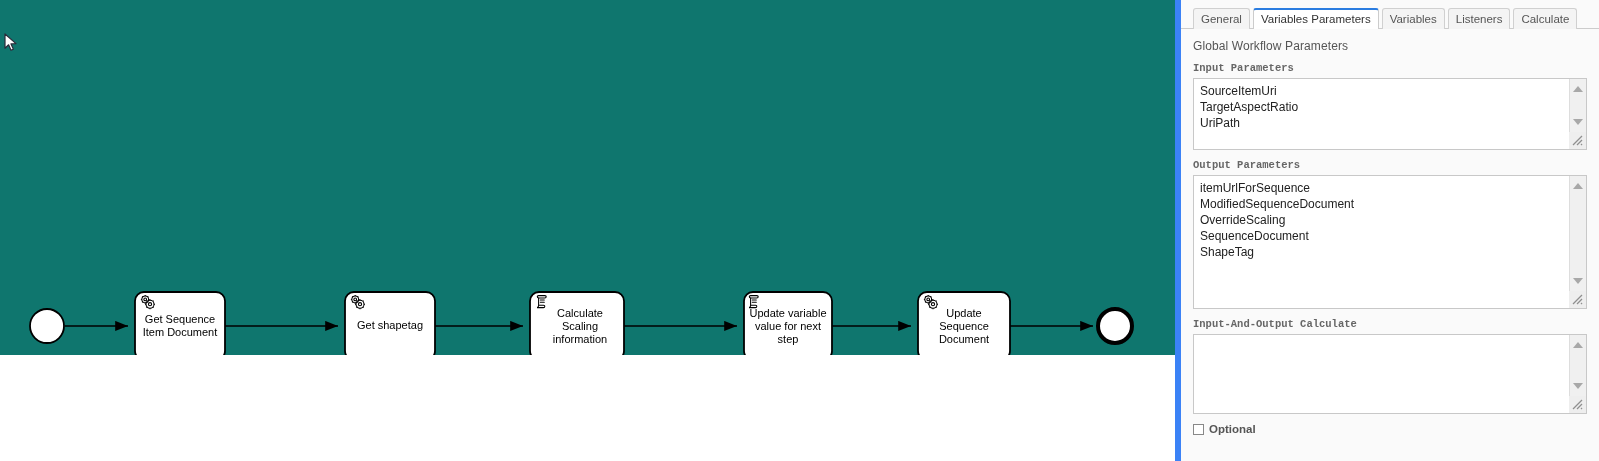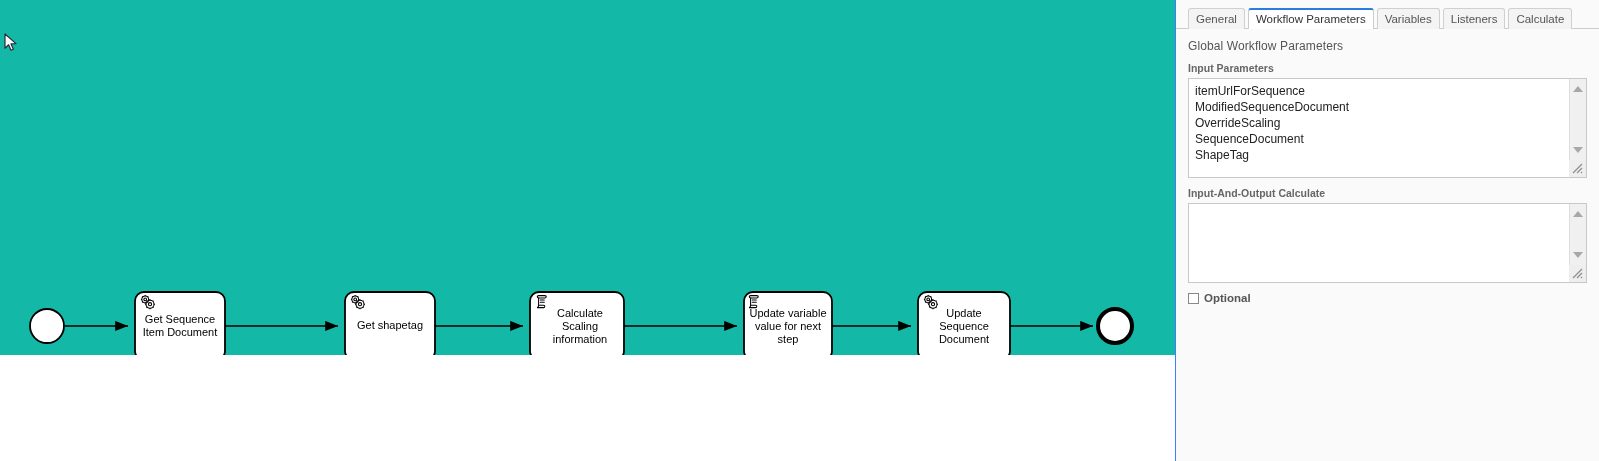--- a/index.html
+++ b/index.html
@@ -16,21 +16,21 @@
     overflow: hidden;
     background: #ffffff;
   }
 
   
   #canvas {
     position: absolute;
     left: 0; top: 0;
     width: 1175px;
     height: 355px;
-    background: #14b8a6;
+    background: #0f766e;
     overflow: hidden;
   }
   #bpmn-svg { display: block; }
 
   .task-label {
     font-family: "Liberation Sans", sans-serif;
     font-size: 11px;
     fill: #000000;
     text-anchor: middle;
     dominant-baseline: middle;
@@ -46,21 +46,21 @@
     pointer-events: none;
   }
 
   
   #props-panel {
     position: absolute;
     right: 0; top: 0;
     width: 424px;
     height: 461px;
     background: #fafafa;
-    border-left: 1px solid #3b82f6;
+    border-left: 6px solid #3b82f6;
     box-sizing: border-box;
     overflow: hidden;
   }
 
   
   .tab-strip {
     position: relative;
     height: 29px;
     padding: 8px 0 0 12px;
     box-sizing: border-box;
@@ -105,31 +105,32 @@
     margin: 2px 0 9px 0;
     letter-spacing: 0.1px;
   }
 
   .field-label {
     font-size: 10.5px;
     font-weight: bold;
     color: #666666;
     margin: 0 0 3px 0;
     line-height: 13px;
+    font-family: Liberation Mono, monospace;
   }
 
   .textarea-wrap {
     position: relative;
     background: #ffffff;
     border: 1px solid #c8c8c8;
     box-sizing: border-box;
     margin-bottom: 9px;
   }
   .textarea-wrap.h-input  { height: 72px; }
-  .textarea-wrap.h-output { height: 100px; }
+  .textarea-wrap.h-output { height: 134px; }
   .textarea-wrap.h-io     { height: 80px; }
 
   .ta-content {
     position: absolute;
     left: 0; top: 0; right: 17px; bottom: 0;
     padding: 4px 6px;
     box-sizing: border-box;
     font-family: "Liberation Sans", sans-serif;
     font-size: 12px;
     color: #222222;
@@ -304,32 +305,55 @@
 
     <svg id="mouse-cursor" viewBox="0 0 14 20" xmlns="http://www.w3.org/2000/svg">
       <path d="M1,1 L1,15.2 L4.6,11.8 L7,17.3 L9.4,16.2 L7,10.9 L12,10.6 Z" fill="#ffffff" stroke="#2b2b3a" stroke-width="1.2" stroke-linejoin="round"></path>
     </svg>
   </div>
 
   <div id="props-panel">
 
     <div class="tab-strip">
       <div class="tab">General</div>
-      <div class="tab active">Workflow Parameters</div>
+      <div class="tab active">Variables Parameters</div>
       <div class="tab">Variables</div>
       <div class="tab">Listeners</div>
       <div class="tab">Calculate</div>
     </div>
 
     <div class="panel-body">
 
       <div class="panel-heading">Global Workflow Parameters</div>
 
       <div class="field-label">Input Parameters</div>
-
+      <div class="textarea-wrap h-input">
+        <div class="ta-content">SourceItemUri
+TargetAspectRatio
+UriPath</div>
+        <div class="vscroll">
+          <div class="arrow up">
+            <span class="tri up"></span>
+          </div>
+          <div class="arrow down">
+            <span class="tri down"></span>
+          </div>
+        </div>
+        <div class="resize-grip">
+          <svg width="17" height="17" viewBox="0 0 17 17" xmlns="http://www.w3.org/2000/svg">
+            <g stroke="#8f8f8f" stroke-width="1.2">
+              <line x1="4" y1="13" x2="13" y2="4"></line>
+              <line x1="8" y1="13" x2="13" y2="8"></line>
+              <line x1="12" y1="13" x2="13" y2="12"></line>
+            </g>
+          </svg>
+        </div>
+      </div>
+
+      <div class="field-label">Output Parameters</div>
       <div class="textarea-wrap h-output">
         <div class="ta-content">itemUrlForSequence
 ModifiedSequenceDocument
 OverrideScaling
 SequenceDocument
 ShapeTag</div>
         <div class="vscroll">
           <div class="arrow up">
             <span class="tri up"></span>
           </div>

